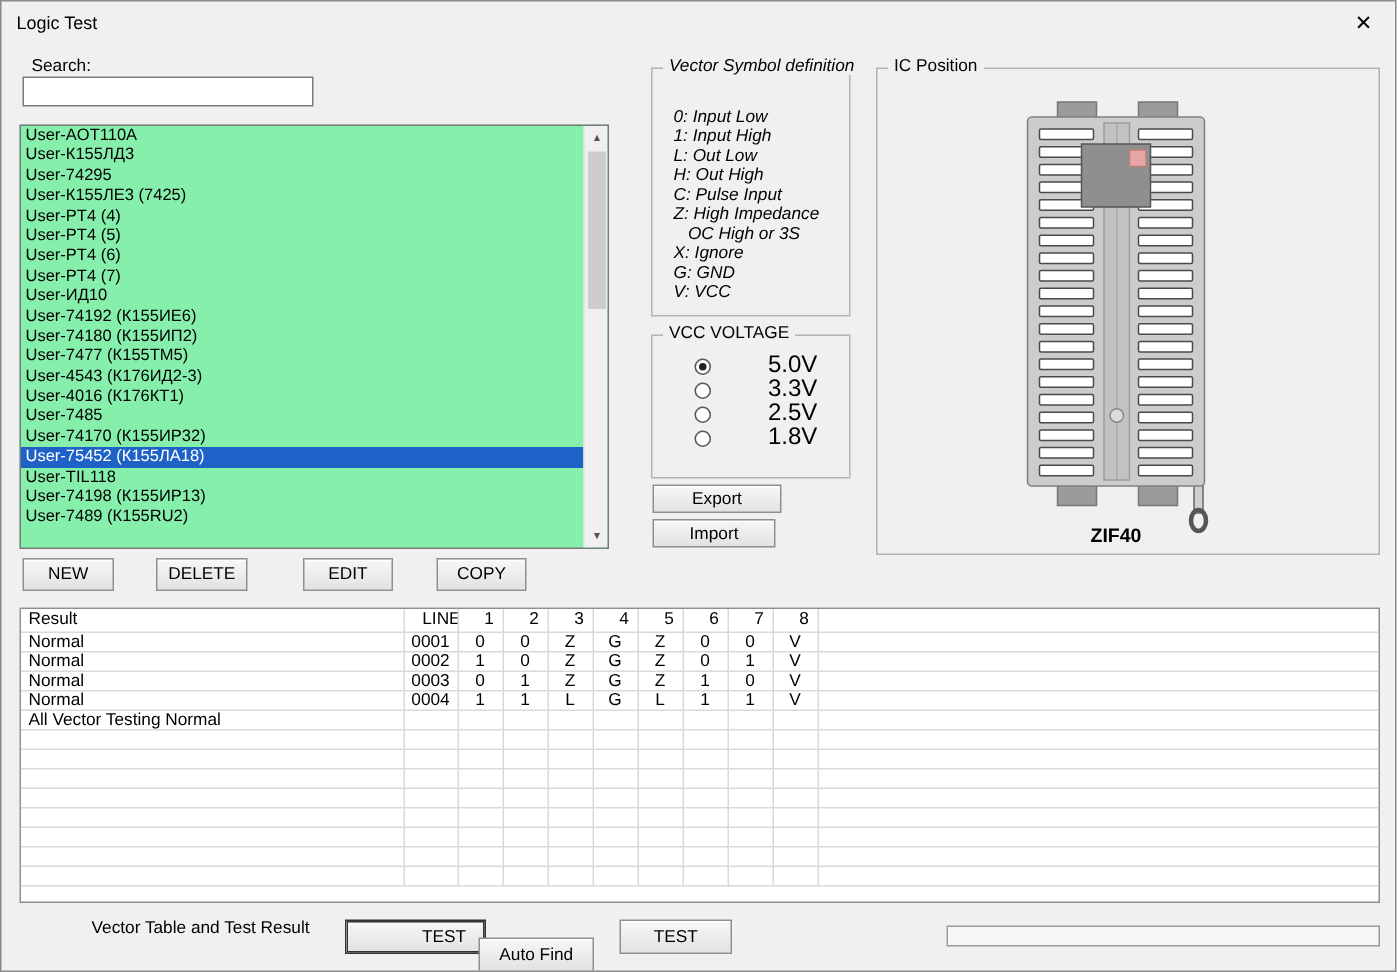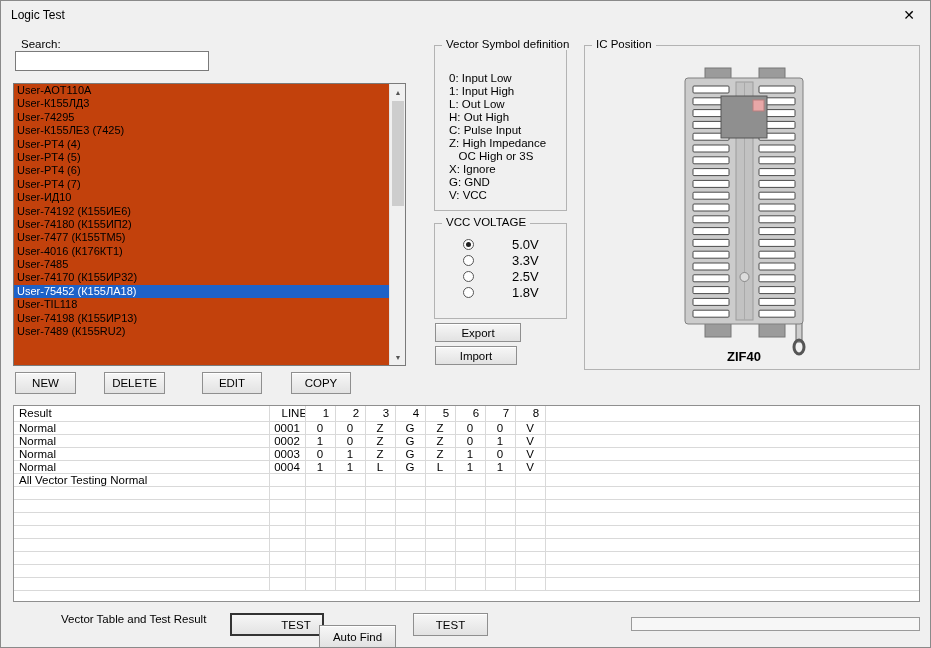--- a/index.html
+++ b/index.html
@@ -14,21 +14,21 @@
 
   
   #title { left: 10px; top: 7px; font-size: 12px; }
   #close-btn { right: 10px; top: 4px; width: 22px; height: 20px; display: flex; align-items: center; justify-content: center; font-size: 14px; cursor: pointer; }
 
   
   #search-label { left: 20px; top: 37px; font-size: 11.5px; }
   #search-input { left: 14px; top: 50px; width: 194px; height: 20px; border: 1px solid #7a7a7a; background: #fff; font: inherit; padding: 0 3px; }
 
   
-  #device-list-wrap { left: 12px; top: 82px; width: 393px; height: 283px; background: #c2410c; border: 1px solid #7a7a7a; overflow: hidden; }
+  #device-list-wrap { left: 12px; top: 82px; width: 393px; height: 283px; background: #86efac; border: 1px solid #7a7a7a; overflow: hidden; }
   #device-list { position: absolute; left: 0; top: 0; right: 16px; bottom: 0; }
   .list-item { height: 13.4px; line-height: 13.4px; font-size: 11px; padding-left: 3px; white-space: nowrap; overflow: hidden; cursor: default; }
   .list-item.selected { background: var(--sel, #1e62c8); color: #fff; }
   
   #list-scrollbar { position: absolute; top: 0; right: 0; width: 16px; bottom: 0; background: #f0f0f0; border-left: 1px solid #e3e3e3; }
   .sb-btn { position: absolute; left: 0; width: 16px; height: 16px; display: flex; align-items: center; justify-content: center; font-size: 7px; color: #555; cursor: pointer; }
   .sb-btn.up { top: 0; } .sb-btn.down { bottom: 0; }
   #sb-thumb { position: absolute; left: 2px; top: 17px; width: 12px; height: 105px; background: #cdcdcd; cursor: pointer; }
 
   
@@ -39,29 +39,29 @@
   #copy-btn   { left: 290px; top: 371px; width: 60px; height: 22px; }
   #export-btn { left: 434px; top: 322px; width: 86px; height: 19px; }
   #import-btn { left: 434px; top: 345px; width: 82px; height: 19px; }
   #test-btn      { left: 229px; top: 612px; width: 94px; height: 23px; border: 1px solid #333; box-shadow: 0 0 0 1px #333 inset; padding-left: 38px; }
   #autofind-btn  { left: 318px; top: 612px; width: 77px; height: 23px; margin-top: 12px; }
   #back-btn      { left: 412px; top: 612px; width: 75px; height: 23px; }
 
   
   .group { position: absolute; border: 1px solid #b3b3b3; }
   .group-title { position: absolute; top: -8px; left: 7px; background: var(--win-bg, #f0f0f0); padding: 0 4px; font-size: 11.5px; white-space: nowrap; }
-  #symbol-group { left: 433px; top: 44px; width: 133px; height: 166px; }
+  #symbol-group { left: 433px; top: 44px; width: 133px; height: 166px; font-style: italic; }
   #symbol-lines { position: absolute; left: 14px; top: 26px; right: 4px; }
   .symline { font-size: 11.5px; line-height: 13px; white-space: pre; }
   #vcc-group { left: 433px; top: 222px; width: 133px; height: 96px; }
   #vcc-options { position: absolute; left: 28px; top: 12px; }
   .radio-row { display: flex; align-items: center; height: 16px; cursor: pointer; }
   .radio { width: 11px; height: 11px; border: 1px solid #555; border-radius: 50%; background: #fff; margin-right: 6px; position: relative; flex: 0 0 auto; }
   .radio.on::after { content: ""; position: absolute; left: 2px; top: 2px; width: 5px; height: 5px; border-radius: 50%; background: #222; }
-  .radio-label { font-size: 13px; padding-left: 32px; }
+  .radio-label { font-size: 16px; padding-left: 32px; }
   #ic-group { left: 583px; top: 44px; width: 336px; height: 325px; }
   #zif-label { position: absolute; left: 100px; top: 303px; width: 118px; text-align: center; font-weight: bold; font-size: 13px; }
 
   
   #table-wrap { left: 12px; top: 404px; width: 907px; height: 197px; background: #fff; border: 1px solid #8f8f8f; overflow: hidden; }
   .rtable { border-collapse: collapse; table-layout: fixed; width: 905px; }
   .rtable th, .rtable td { border-right: 1px solid #d9d9d9; border-bottom: 1px solid #d9d9d9; font-weight: normal; font-size: 11.5px; text-align: center; padding: 0; height: 13px; white-space: nowrap; overflow: hidden; }
   .rtable th { height: 15px; padding-left: 12px; }
   .rtable .left { text-align: left; padding-left: 5px; }
   .rtable .filler { border-right: none; }
@@ -88,20 +88,21 @@
         <div class="list-item">User-74295</div>
         <div class="list-item">User-К155ЛЕ3 (7425)</div>
         <div class="list-item">User-PT4 (4)</div>
         <div class="list-item">User-PT4 (5)</div>
         <div class="list-item">User-PT4 (6)</div>
         <div class="list-item">User-PT4 (7)</div>
         <div class="list-item">User-ИД10</div>
         <div class="list-item">User-74192 (К155ИЕ6)</div>
         <div class="list-item">User-74180 (К155ИП2)</div>
         <div class="list-item">User-7477 (К155ТМ5)</div>
+        <div class="list-item">User-4543 (К176ИД2-3)</div>
         <div class="list-item">User-4016 (К176КТ1)</div>
         <div class="list-item">User-7485</div>
         <div class="list-item">User-74170 (К155ИР32)</div>
         <div class="list-item selected">User-75452 (К155ЛА18)</div>
         <div class="list-item">User-TIL118</div>
         <div class="list-item">User-74198 (К155ИР13)</div>
         <div class="list-item">User-7489 (К155RU2)</div>
       </div>
     <div id="list-scrollbar">
       <div class="sb-btn up">▲</div>

